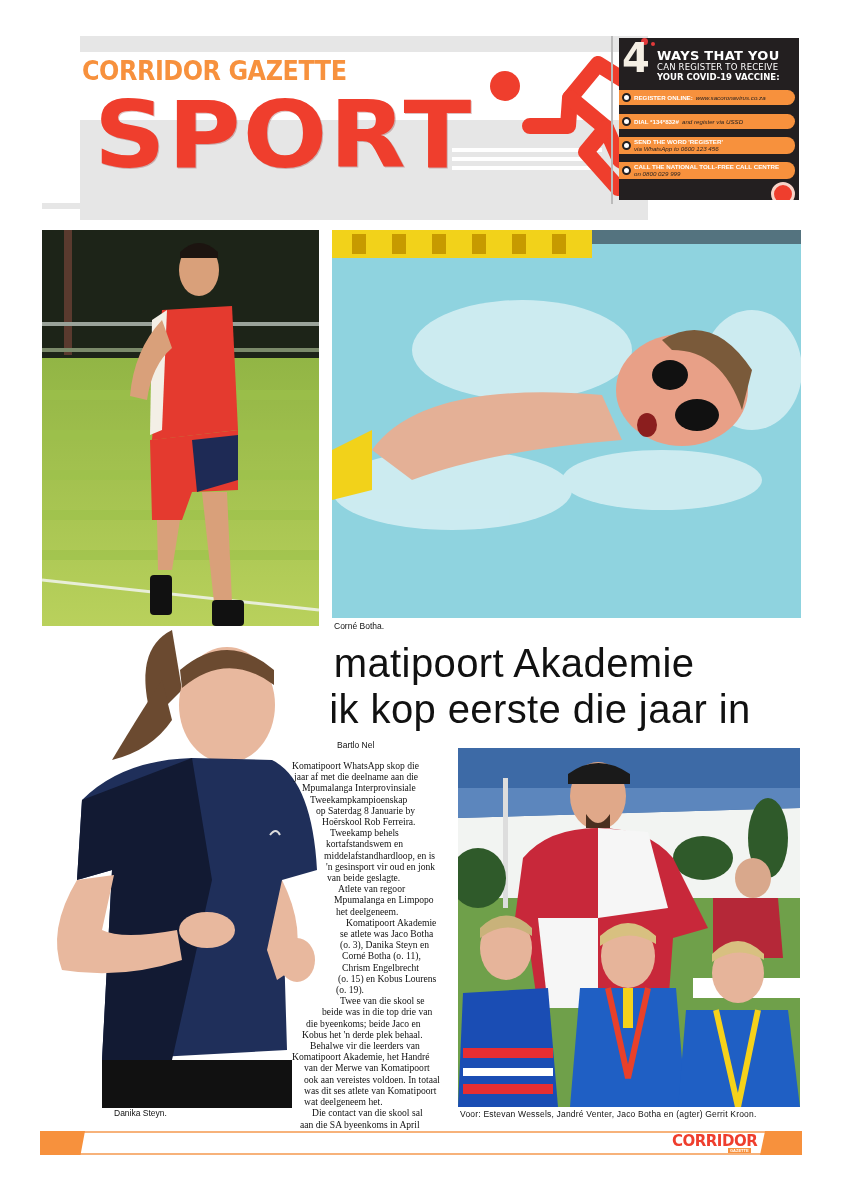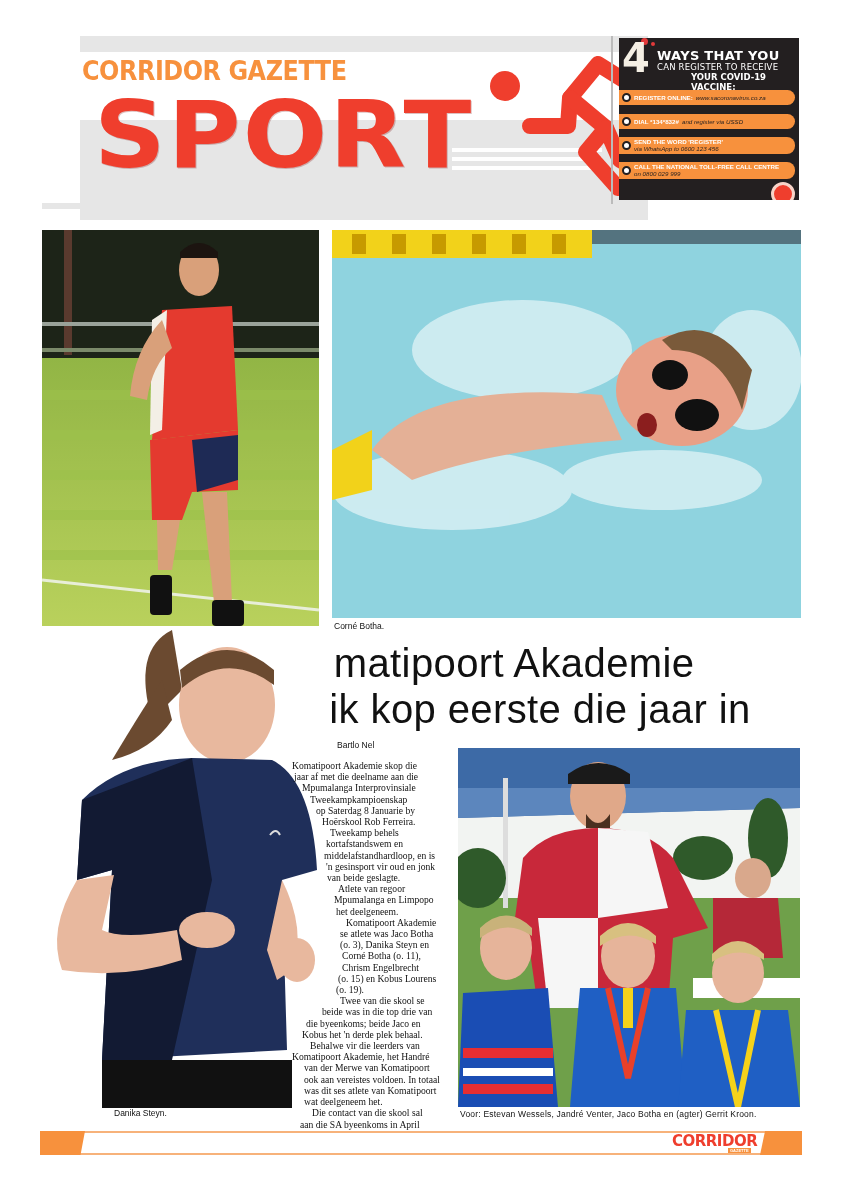--- a/index.html
+++ b/index.html
@@ -22,21 +22,21 @@
   .mh-bottombar { position: absolute; left: 42px; top: 203px; width: 568px; height: 6px; background: #e6e6e6; }
   .mh-divider { position: absolute; left: 611px; top: 36px; width: 2px; height: 168px; background: #bbbbbb; }
 
   
   .covid { position: absolute; left: 619px; top: 38px; width: 180px; height: 162px; background: #231f20; overflow: hidden; }
   .covid-four { position: absolute; left: 3px; top: 0px; font-family: "DejaVu Sans", sans-serif; font-weight: bold; font-size: 40px;
     line-height: 40px; color: #f5efe4; }
   .covid-dot { position: absolute; border-radius: 50%; background: #e23a3a; }
   .covid-head1 { position: absolute; left: 38px; top: 10px; font-family: "DejaVu Sans", sans-serif; font-weight: bold; font-size: 13px; color: #fff; letter-spacing: 0.3px; }
   .covid-head2 { position: absolute; left: 38px; top: 24px; font-family: "DejaVu Sans", sans-serif; font-size: 8.5px; color: #fff; letter-spacing: 0.2px; }
-  .covid-head3 { position: absolute; left: 38px; top: 34px; font-family: "DejaVu Sans", sans-serif; font-weight: bold; font-size: 8.5px; color: #fff; margin-left: 34px; }
+  .covid-head3 { position: absolute; left: 38px; top: 34px; font-family: "DejaVu Sans", sans-serif; font-weight: bold; font-size: 8.5px; color: #fff; }
   .covid-row { position: absolute; left: 0; height: 15px; background: #f7913d; border-radius: 0 8px 8px 0; display: flex; align-items: center;
     padding-left: 3px; font-size: 6.2px; white-space: nowrap; }
   .covid-row.two { height: 17px; align-items: flex-start; padding-top: 1px; line-height: 7px; }
   .covid-ico { width: 9px; height: 9px; border-radius: 50%; background: #fff; border: 2px solid #231f20; flex: 0 0 9px; margin-right: 3px; }
   .covid-bold { font-weight: bold; color: #fff; text-transform: uppercase; margin-right: 3px; }
   .covid-it { font-style: italic; color: #231f20; }
   .covid-logo { position: absolute; left: 152px; top: 144px; width: 24px; height: 24px; border-radius: 50%; background: #ef3e2d; border: 3px solid #f7d3c8; }
 
   
   .photo { position: absolute; overflow: hidden; }
@@ -218,21 +218,21 @@
     <ellipse cx="165" cy="300" rx="28" ry="18" fill="#e8b89e"></ellipse>
     <path d="M240 250 Q265 300 250 340 L235 350 L225 320 Z" fill="#e8b89e"></path>
     <ellipse cx="255" cy="330" rx="18" ry="22" fill="#e8b89e"></ellipse>
     <rect x="60" y="430" width="190" height="48" fill="#111"></rect>
     <path d="M228 205 q6 -8 10 0" stroke="#ddd" stroke-width="2" fill="none"></path>
   </svg>
 </div>
 <div class="cap cap-girl">Danika Steyn.</div>
 
 <div class="article">
-  <span class="ln" style="padding-left:10px">Komatipoort Akademie skop die</span>
+  <span class="ln" style="padding-left:10px">Komatipoort WhatsApp skop die</span>
   <span class="ln" style="padding-left:12px">jaar af met die deelname aan die</span>
   <span class="ln" style="padding-left:20px">Mpumalanga Interprovinsiale</span>
   <span class="ln" style="padding-left:28px">Tweekampkampioenskap</span>
   <span class="ln" style="padding-left:34px">op Saterdag 8 Januarie by</span>
   <span class="ln" style="padding-left:40px">Hoërskool Rob Ferreira.</span>
   <span class="ln" style="padding-left:48px">Tweekamp behels</span>
   <span class="ln" style="padding-left:44px">kortafstandswem en</span>
   <span class="ln" style="padding-left:42px">middelafstandhardloop, en is</span>
   <span class="ln" style="padding-left:44px">'n gesinsport vir oud en jonk</span>
   <span class="ln" style="padding-left:45px">van beide geslagte.</span>

